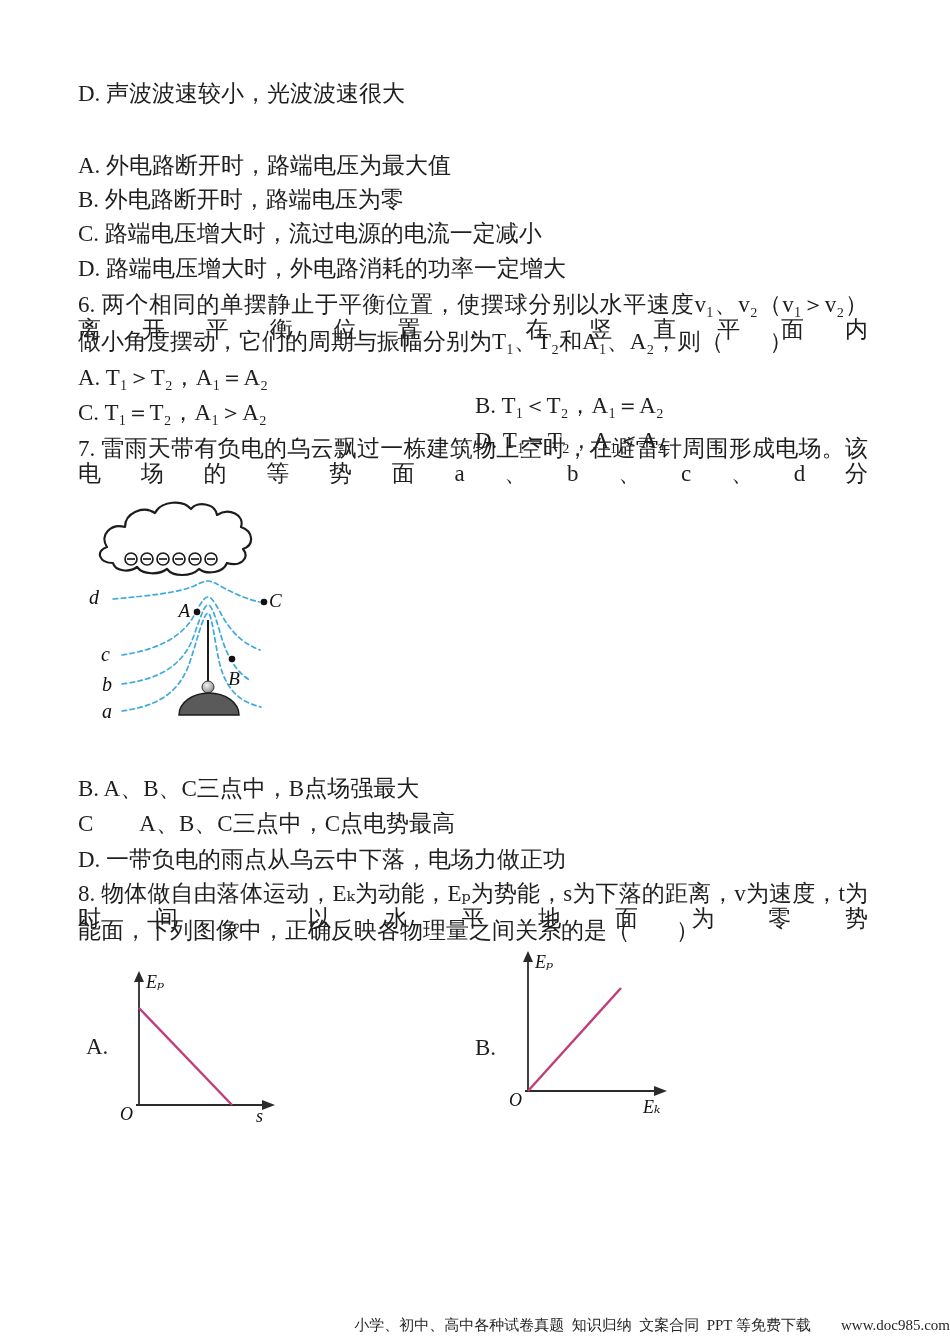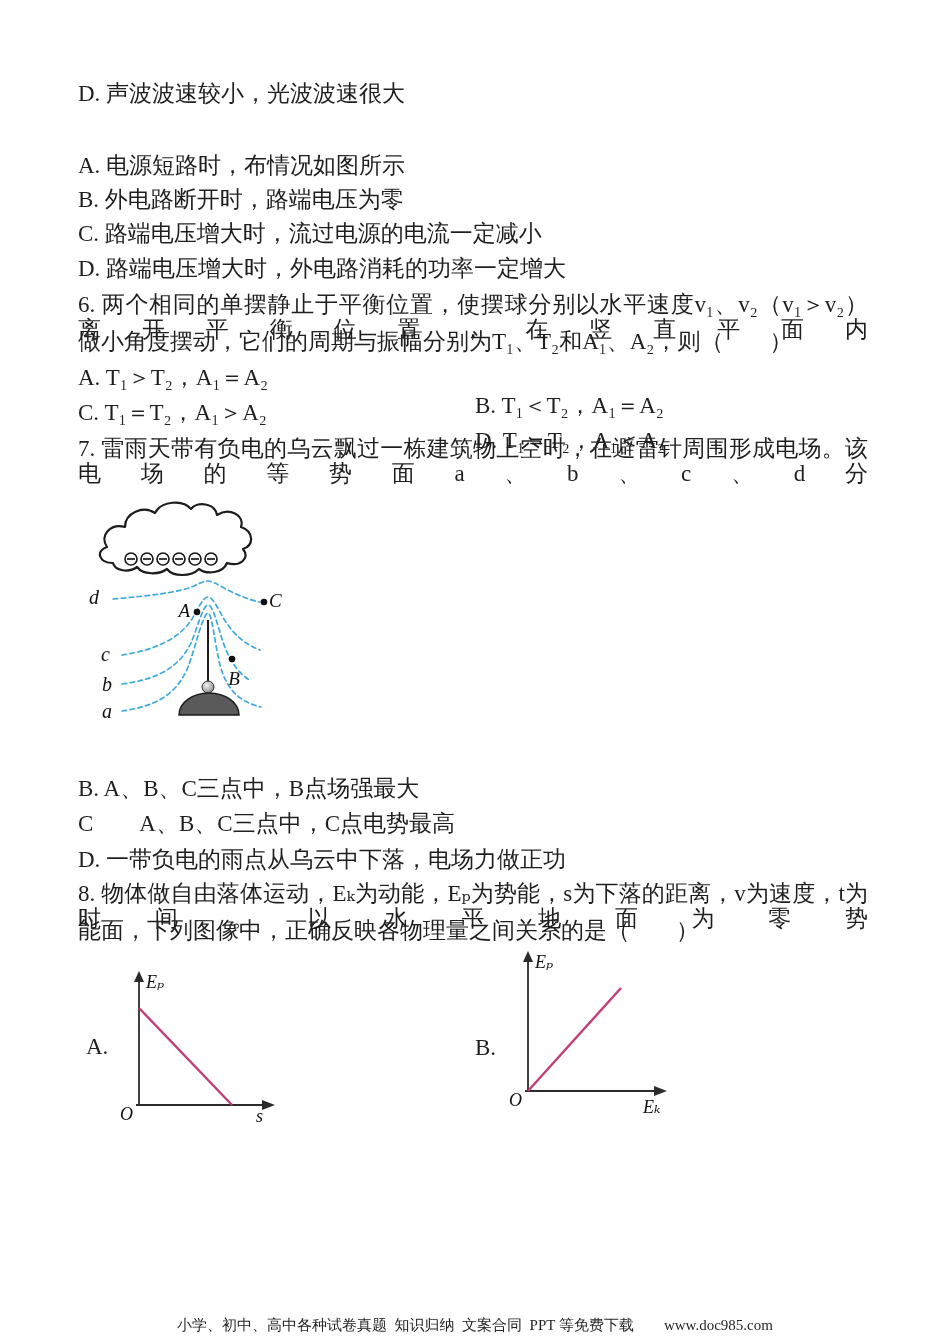--- a/index.html
+++ b/index.html
@@ -1,32 +1,32 @@
 <!DOCTYPE html>
 <html><head>
 <meta charset="utf-8">
 <style>
   html,body{margin:0;padding:0;background:#e8e8e8;}
   .page{position:relative;width:950px;height:1344px;background:#ffffff;overflow:hidden;
         font-family:"Liberation Serif","DejaVu Serif",serif;color:#1f1f1f;}
   .line{position:absolute;left:78px;font-size:23px;line-height:25px;white-space:pre;}
   .just{width:790px;white-space:normal;text-align:justify;text-align-last:justify;}
   .opt-col2{left:475px;margin-top:28px;}
-  .footer{position:absolute;left:0;width:950px;text-align:center;font-size:15px;color:#262626;white-space:pre;}
+  .footer{position:absolute;left:0;width:950px;text-align:right;font-size:15px;color:#262626;white-space:pre;}
   svg text{font-family:"Liberation Serif","DejaVu Serif",serif;}
   .var-label{font-style:italic;}
 </style>
 </head>
 <body>
 
 <div class="page">
 
   <div class="line" style="top:81px">D. 声波波速较小，光波波速很大</div>
 
-  <div class="line" style="top:153px">A. 电源短路时，布情况如图所示</div>
+  <div class="line" style="top:153px">A. 外电路断开时，路端电压为最大值</div>
   <div class="line" style="top:187px">B. 外电路断开时，路端电压为零</div>
   <div class="line" style="top:221px">C. 路端电压增大时，流过电源的电流一定减小</div>
   <div class="line" style="top:256px">D. 路端电压增大时，外电路消耗的功率一定增大</div>
 
   <div class="line just" style="top:292px">6. 两个相同的单摆静止于平衡位置，使摆球分别以水平速度v₁、v₂（v₁＞v₂）离开平衡位置，在竖直平面内</div>
   <div class="line" style="top:329px">做小角度摆动，它们的周期与振幅分别为T₁、T₂和A₁、A₂，则（　　）</div>
   <div class="line" style="top:365px">A. T₁＞T₂，A₁＝A₂</div>
   <div class="line opt-col2" style="top:365px">B. T₁＜T₂，A₁＝A₂</div>
   <div class="line" style="top:400px">C. T₁＝T₂，A₁＞A₂</div>
   <div class="line opt-col2" style="top:400px">D. T₁＝T₂，A₁＜A₂</div>

